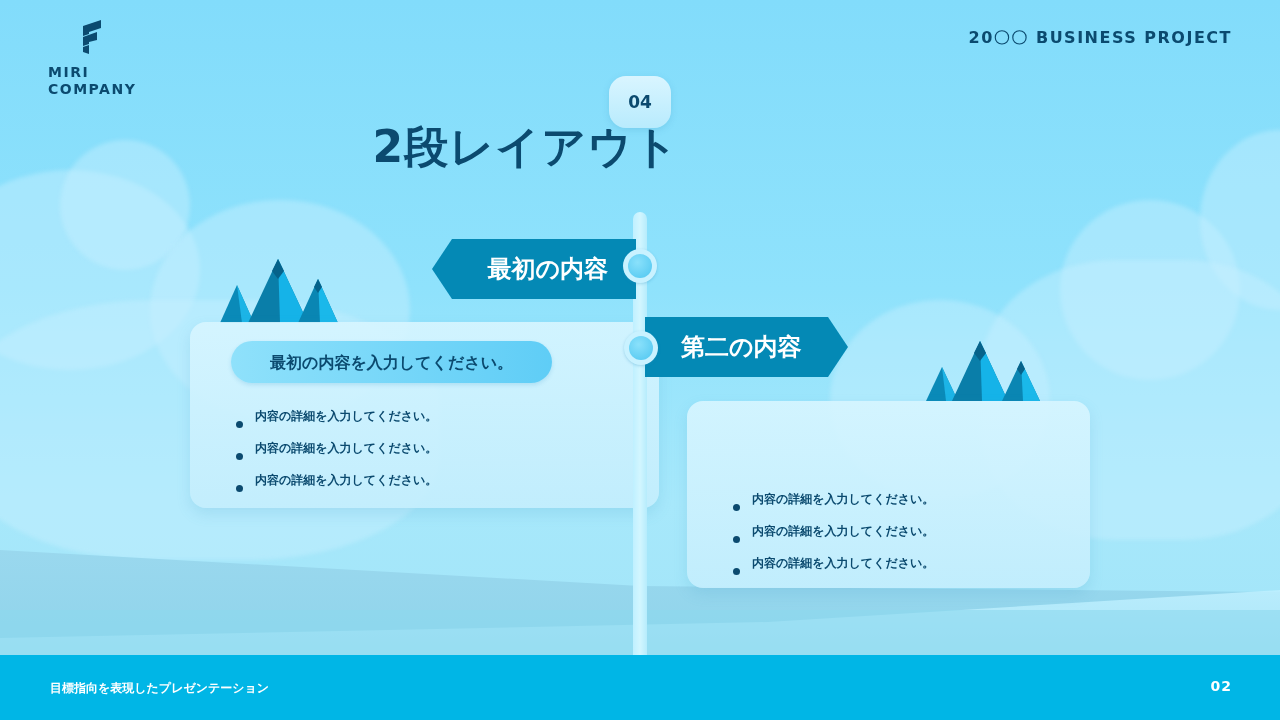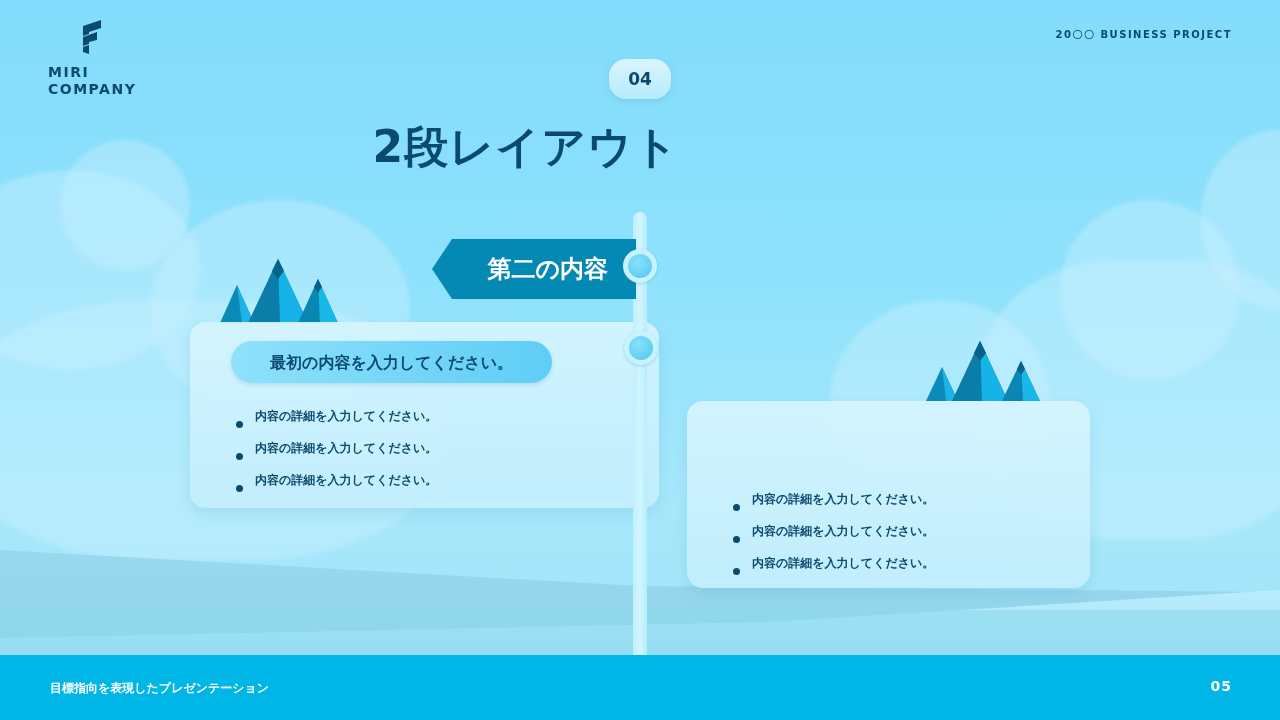--- a/index.html
+++ b/index.html
@@ -13,23 +13,23 @@
   .ground1 { position:absolute; left:0; top:550px; width:1280px; height:120px;
     background: linear-gradient(180deg,#9ad8ee 0%, #8dd3ea 100%); clip-path: polygon(0 0, 50% 30%, 100% 35%, 100% 100%, 0 100%); }
   .ground2 { position:absolute; left:0; top:590px; width:1280px; height:80px;
     background: linear-gradient(180deg,#bff0ff 0%, #a9e6f8 100%); clip-path: polygon(0 60%, 60% 40%, 100% 0, 100% 100%, 0 100%); opacity:.85;}
   .ground3 { position:absolute; left:0; top:610px; width:1280px; height:60px; background:#8cd9ef; opacity:.6; }
 
   
   .logo { position:absolute; left:48px; top:20px; display:flex; align-items:center; gap:10px;flex-direction:column; }
   .logo-mark { width:22px; height:34px; }
   .logo-text { font-weight:bold; font-size:14px; letter-spacing:1.5px; line-height:17px; color:#0b4a6f; font-family:"DejaVu Sans", sans-serif; }
-  .project { position:absolute; right:48px; top:28px; font-weight:bold; font-size:10px; letter-spacing:1.5px; color:#0b4a6f;margin-left:45px; }
+  .project { position:absolute; right:48px; top:28px; font-weight:bold; font-size:16px; letter-spacing:1.5px; color:#0b4a6f;margin-left:45px; }
 
-  .section-badge { position:absolute; left:609px; top:59px; width:62px; height:40px; border-radius:17px;
+  .section-badge { position:absolute; left:609px; top:76px; width:62px; height:52px; border-radius:17px;
     background: linear-gradient(180deg,#d9f5ff,#b8ebfd); box-shadow:0 2px 6px rgba(80,170,210,.3);
     display:flex; align-items:center; justify-content:center; font-weight:bold; font-size:17px; color:#0b4a6f; }
   .title { position:absolute; left:0; width:1052px; top:118px; text-align:center; font-size:44px; font-weight:bold; color:#0b4a6f; letter-spacing:1px; }
 
   
   .pole { position:absolute; left:633px; top:212px; width:14px; height:450px; border-radius:7px;
     background: linear-gradient(90deg,#bff0ff,#d2f6ff,#b6ecfc); }
   .node { position:absolute; width:34px; height:34px; border-radius:50%; background:#c9f2ff;
     display:flex; align-items:center; justify-content:center; box-shadow:0 1px 3px rgba(40,140,190,.3); }
   .node::after { content:""; width:24px; height:24px; border-radius:50%; background: radial-gradient(circle at 40% 35%, #8ae1fb, #4fc6f0); }
@@ -150,21 +150,24 @@
         </li>
       <li>
           <span class="dot"></span>
           <span>内容の詳細を入力してください。</span>
         </li>
     </ul>
   </div>
 
   <div class="pole"></div>
   <div class="sign sign-left">
+      <span>最初の内容</span>
+    </div>
+  <div class="sign sign-right">
       <span>第二の内容</span>
     </div>
   <div class="node" style="left:623px;top:249px;"></div>
   <div class="node" style="left:624px;top:331px;"></div>
 
   <div class="footer"></div>
   <div class="footer-text">目標指向を表現したプレゼンテーション</div>
-  <div class="page-num">05</div>
+  <div class="page-num">02</div>
 </div>
 
 </body></html>

